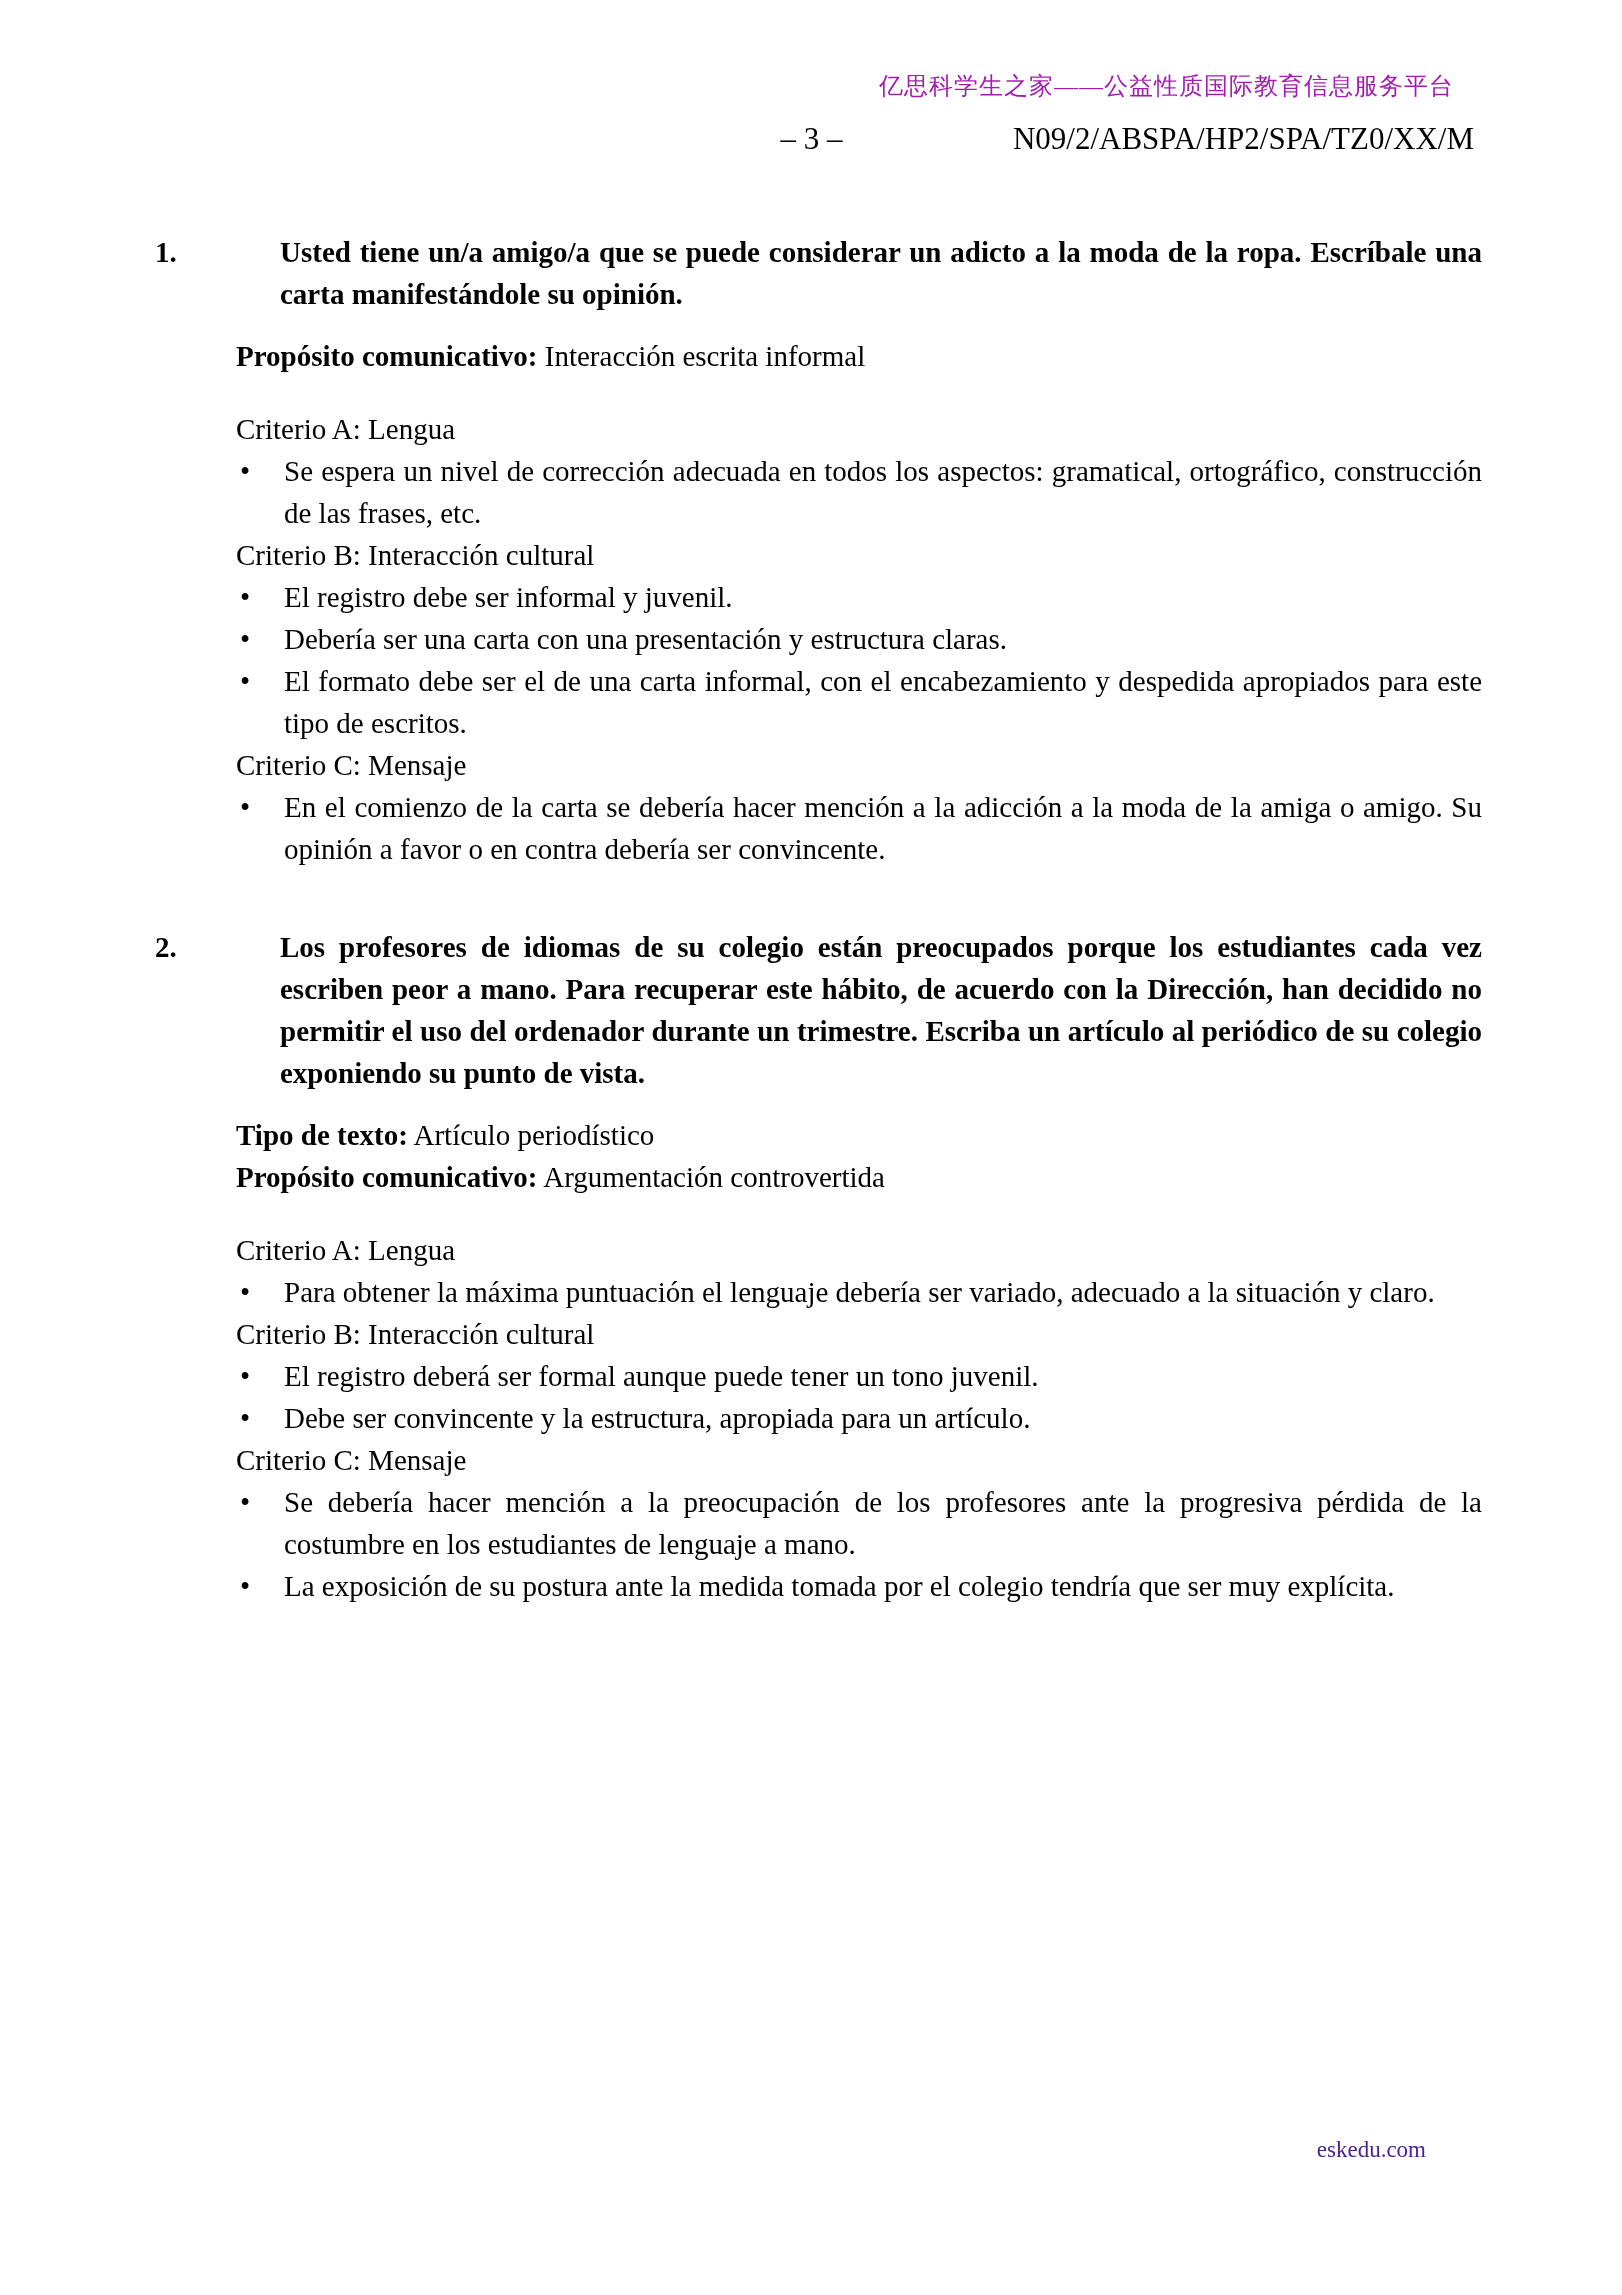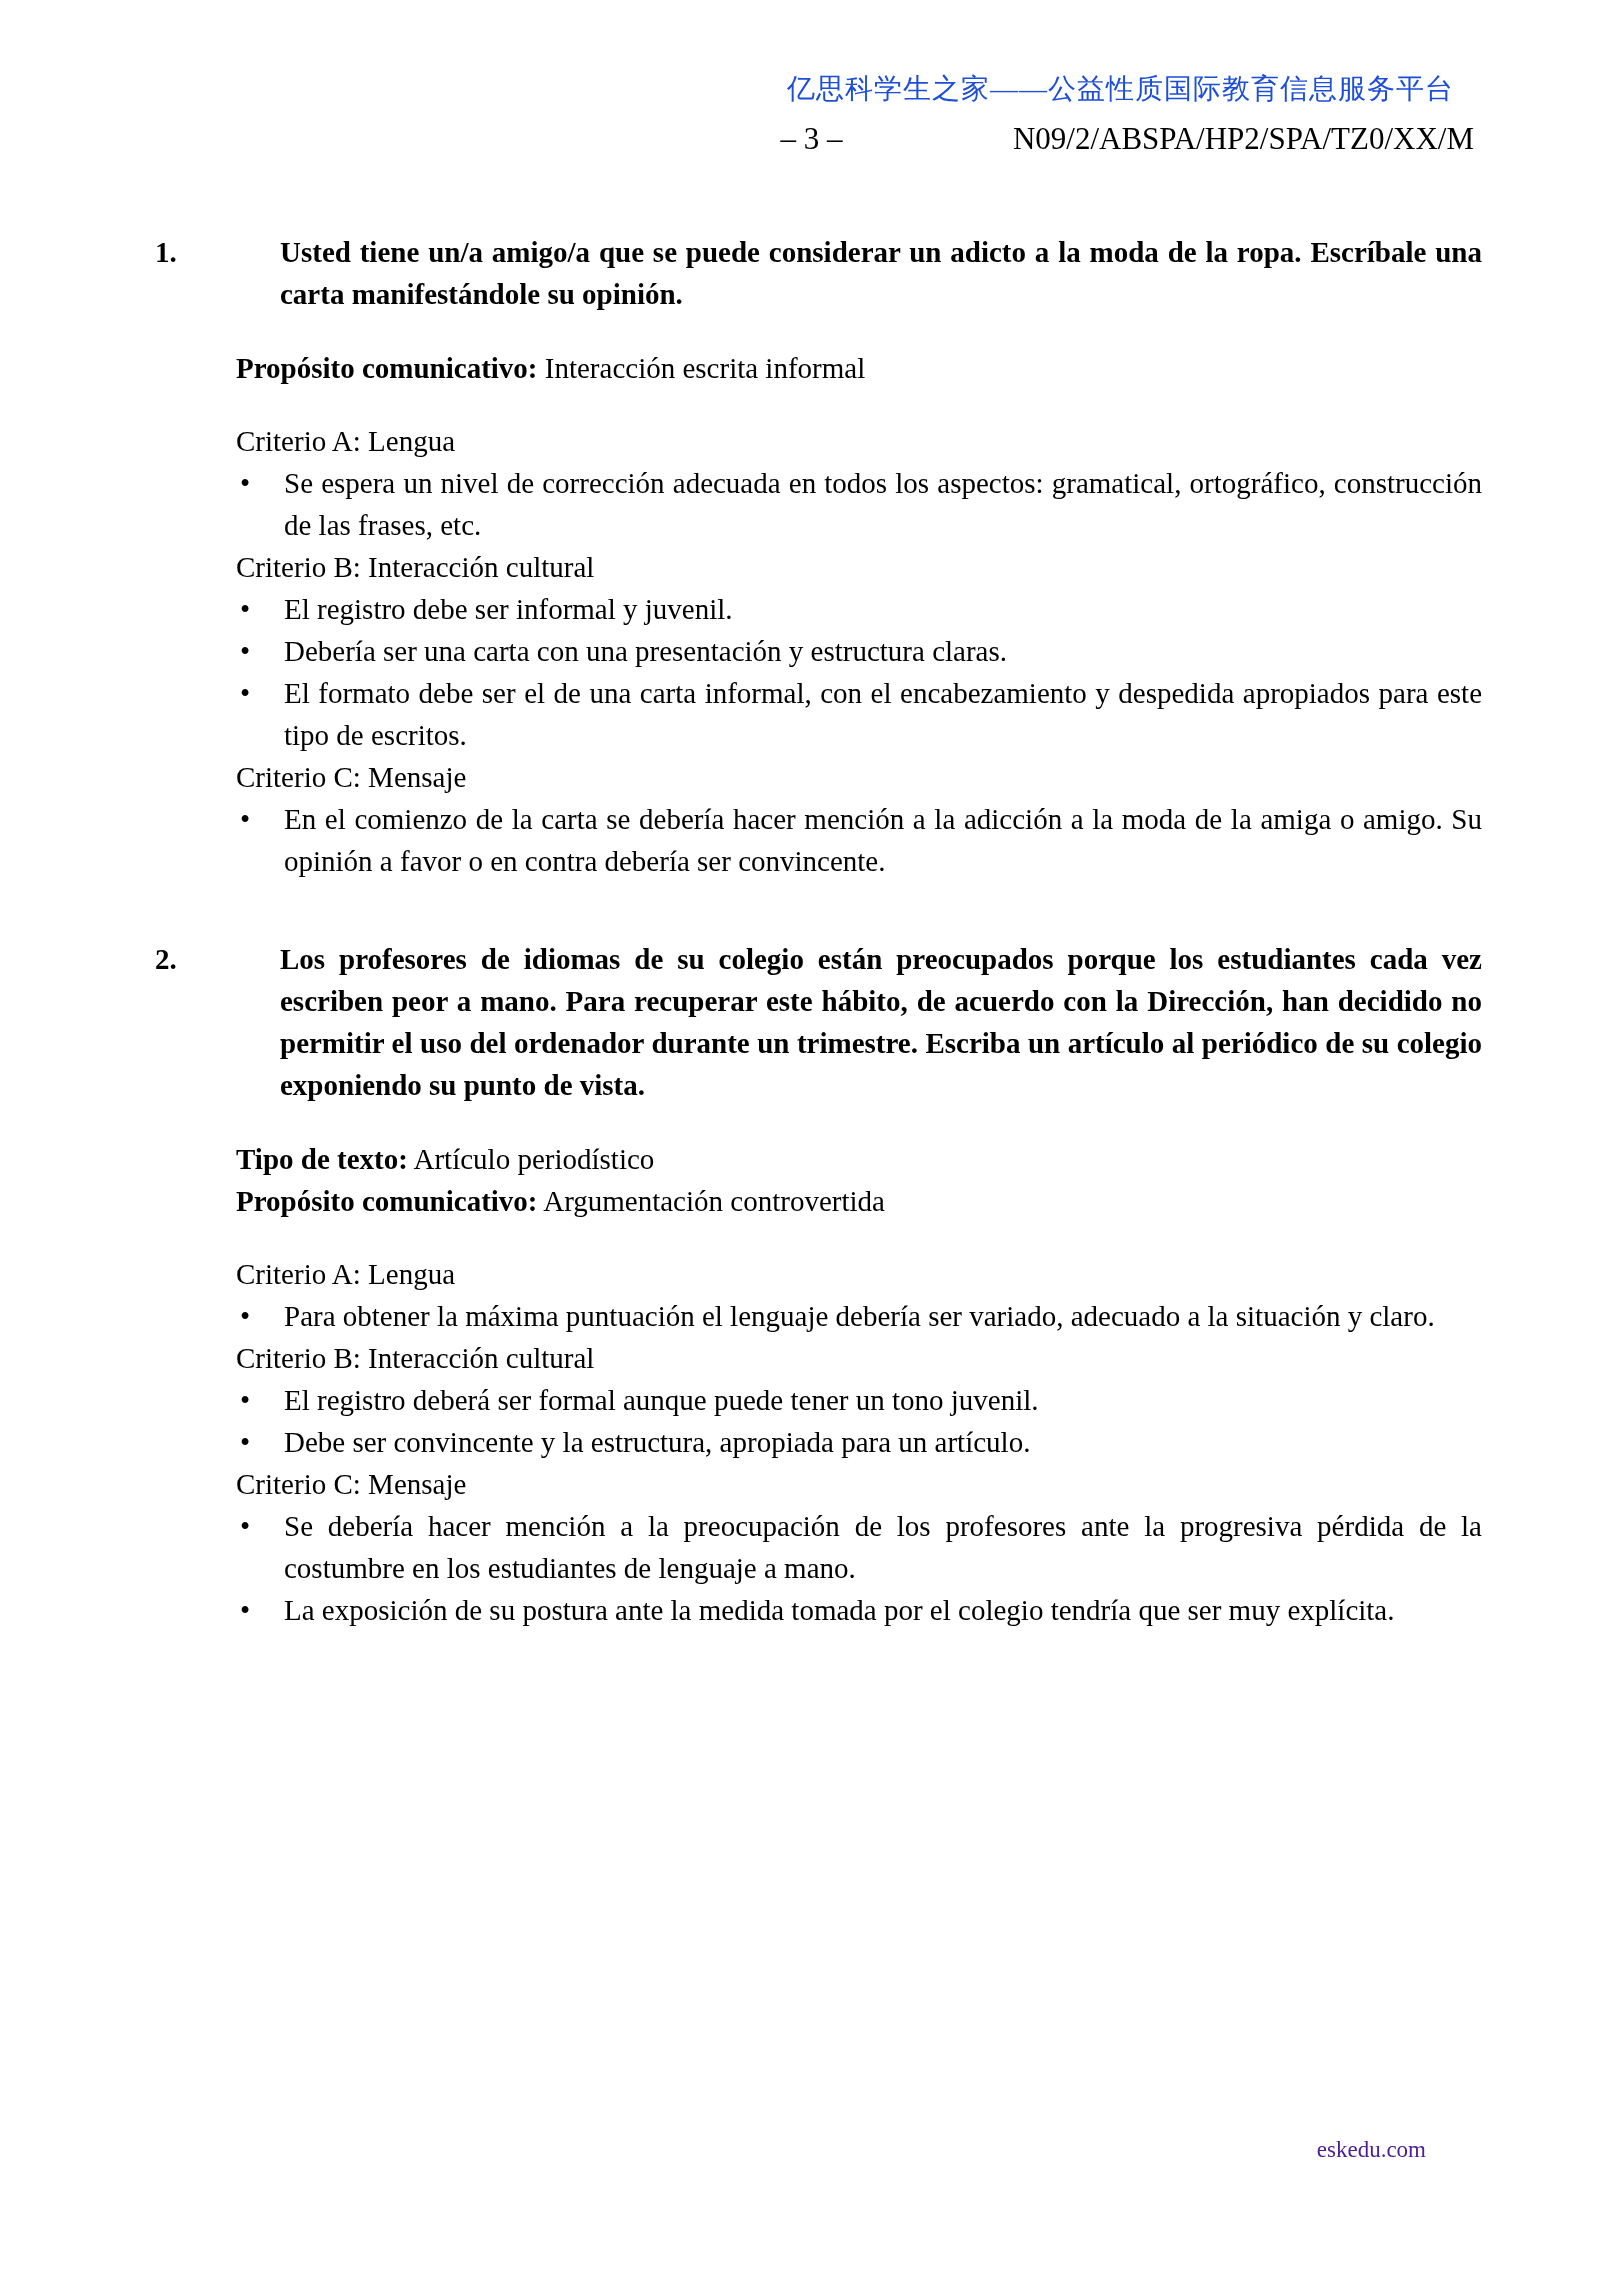--- a/index.html
+++ b/index.html
@@ -11,22 +11,22 @@
     background: #ffffff;
     font-family: "Liberation Serif", "DejaVu Serif", serif;
     color: #000000;
     overflow: hidden;
   }
   
   .watermark {
     position: absolute;
     top: 70px;
     right: 169px;
-    font-size: 28px;
-    color: #1d4ed8;
+    font-size: 24px;
+    color: #a21caf;
     letter-spacing: 1px;
     white-space: nowrap;
   }
   .page-line {
     position: absolute;
     top: 121px;
     left: 0;
     right: 0;
     height: 44px;
     font-size: 31px;
@@ -51,21 +51,21 @@
   }
   .item { display: flex; margin-bottom: 56px; }
   .item-number { width: 81px; font-weight: bold; flex: none; }
   .item-body { flex: 1; min-width: 0; }
   .prompt {
     font-weight: bold;
     text-align: justify;
     text-align-last: left;
     margin-left: 44px;
   }
-  .meta { margin-top: 32px; }
+  .meta { margin-top: 20px; }
   .meta-line b { font-weight: bold; }
   .meta-line.tipo-1 { padding-left: 5px; }
   .criteria { margin-top: 31px; }
   .crit-title { font-weight: normal; }
   .bullet-row { display: flex; }
   .bullet-marker { width: 48px; flex: none; padding-left: 4px; }
   .bullet-text {
     flex: 1;
     min-width: 0;
     text-align: justify;

